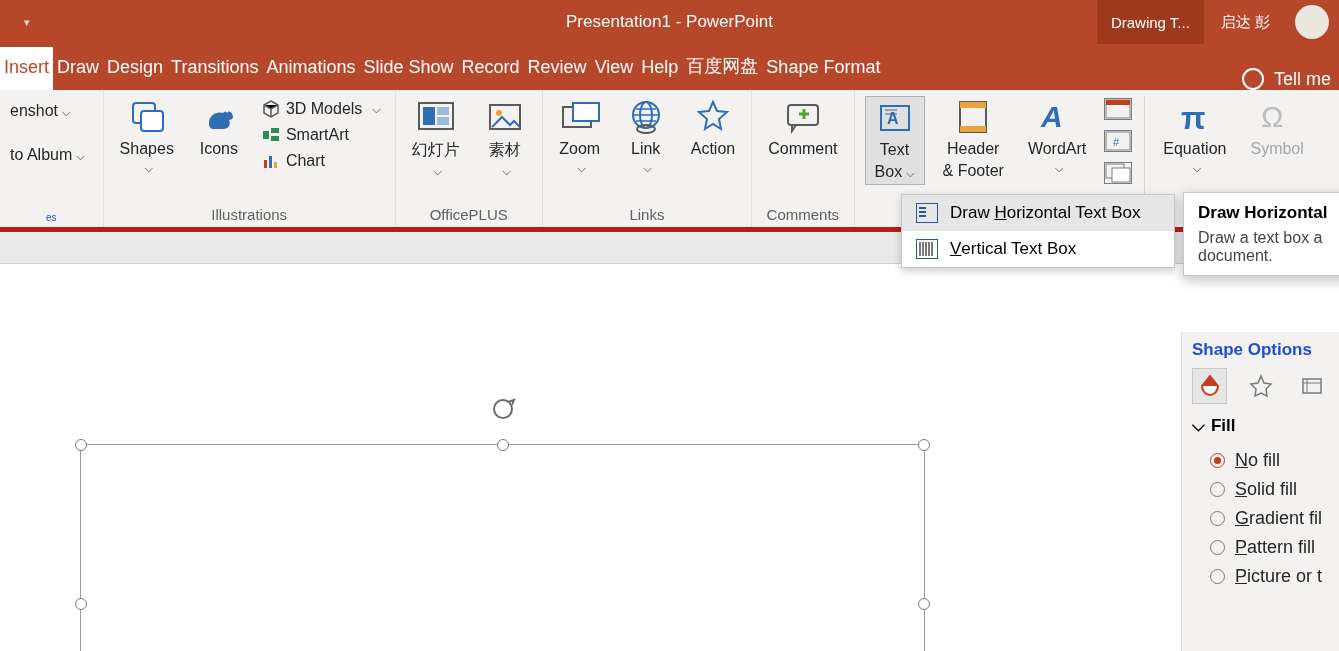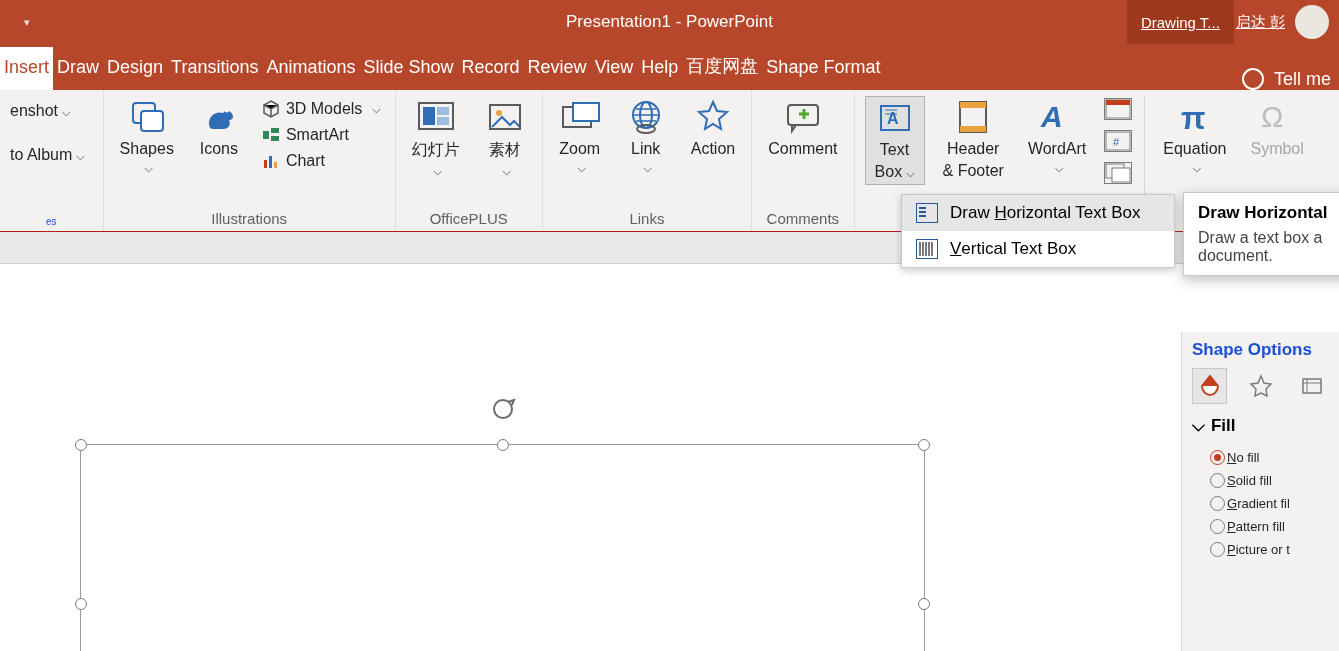--- a/index.html
+++ b/index.html
@@ -2,35 +2,35 @@
 <html><head>
 <meta charset="utf-8">
 <style>
   * { box-sizing: border-box; margin: 0; padding: 0; font-family: "Segoe UI", Arial, sans-serif; }
   body { width: 1339px; height: 651px; overflow: hidden; background: #fff; }
 
   
   .titlebar { height: 44px; background: #b7472a; display: flex; align-items: center; color: #fff; position: relative; }
   .titlebar .caret { margin-left: 24px; font-size: 11px; opacity: .8; }
   .titlebar .title { position: absolute; left: 50%; transform: translateX(-50%); font-size: 17px; font-weight: 400; }
-  .titlebar .right { position: absolute; right: 10px; display: flex; align-items: center; gap: 2px; font-size: 15px; text-decoration: underline; }
+  .titlebar .right { position: absolute; right: 10px; display: flex; align-items: center; gap: 17px; font-size: 15px; }
   .drawing-tools { background: #9e391e; padding: 10px 14px; height: 44px; display:flex; align-items:center;}
   .avatar-circle { width: 34px; height: 34px; border-radius: 50%; background: #eae6e0; display:inline-block; margin-left:8px;}
 
   
   .tabs { height: 46px; background: #b7472a; display: flex; align-items: flex-end; color: #fff; }
   .tab { padding: 10px 4px 12px; font-size: 18px; cursor: pointer; }
   .tab.active { background: #fff; color: #b7472a; }
   .tabs .spacer { flex:1; }
   .bulb { width: 22px; height: 22px; border: 2px solid #fff; border-radius: 50%; position: relative; margin-right: 10px;}
   .bulb::after{content:"";position:absolute;bottom:-5px;left:7px;width:4px;height:5px;background:#fff;}
   .tellme { font-size:18px; margin-right:8px; }
 
   
-  .ribbon { height: 142px; background: #f3f2f1; border-bottom: 1px solid #b91c1c; display: flex; position:relative;}
+  .ribbon { height: 142px; background: #f3f2f1; border-bottom: 5px solid #b91c1c; display: flex; position:relative;}
   .group { padding: 6px 10px 4px; border-right: 1px solid #e0e0e0; display:flex; flex-direction:column; justify-content:space-between; }
   .group-label { text-align:center; font-size:15px; color:#606060; padding-top:4px; }
   .buttons-row { display:flex; gap:12px; align-items:flex-start; }
   .big-btn { display:flex; flex-direction:column; align-items:center; gap:4px; padding:2px 6px; font-size:16px; color:#262626; cursor:pointer; }
   .big-btn.two-line { line-height:1.15; text-align:center; min-width:60px;}
   .big-btn.disabled { color:#a6a6a6; }
   .icon-box { width:42px; height:38px; display:flex; align-items:center; justify-content:center;}
   .mini-list { display:flex; flex-direction:column; gap:4px; padding-top:2px;}
   .mini-item { display:flex; align-items:center; gap:6px; font-size:16px; color:#262626; cursor:pointer; padding:2px 4px;}
   .mini-icon { width:18px; height:18px; display:inline-flex; align-items:center; justify-content:center; }
@@ -60,21 +60,21 @@
   .handle { width:12px; height:12px; background:#fff; border:1.5px solid #7a7a7a; border-radius:50%; position:absolute;}
   .r-handle { position:absolute; left:50%; top:-50px; transform:translateX(-50%); color:#5a5a5a;}
 
   
   .format-pane { position:absolute; top:68px; right:0; width:158px; background:#f3f2f1; border-left:1px solid #d6d6d6; height:560px; padding:8px 10px;}
   .pane-head { font-size:17px; font-weight:600; color:#1d4ed8; margin-bottom:8px;}
   .tab-icons { display:flex; gap:16px; margin-bottom:12px;}
   .tab-icon { width:36px; height:36px; display:flex; align-items:center; justify-content:center; border:1px solid transparent;}
   .tab-icon.active { background:#e6e6e6; border-color:#c8c8c8;}
   .accordion-head { display:flex; align-items:center; gap:6px; font-size:17px; font-weight:600; margin:6px 0 10px; cursor:pointer;}
-  .radio-row { display:flex; align-items:flex-start; gap:2px; font-size:13px; color:#262626; padding:4px 0 4px 18px; cursor:pointer;}
+  .radio-row { display:flex; align-items:center; gap:10px; font-size:18px; color:#262626; padding:4px 0 4px 18px; cursor:pointer;}
   .radio { width:15px; height:15px; border:1.5px solid #7a7a7a; border-radius:50%; display:inline-block; position:relative;}
   .radio.checked { border-color:#c43e1c;}
   .radio.checked::after { content:""; width:7px; height:7px; background:#c43e1c; border-radius:50%; position:absolute; left:2.5px; top:2.5px;}
   .ul-first { text-decoration:underline; display:inline-block; }
 
   
   svg { display:block; }
 </style>
 </head>
 <body>

